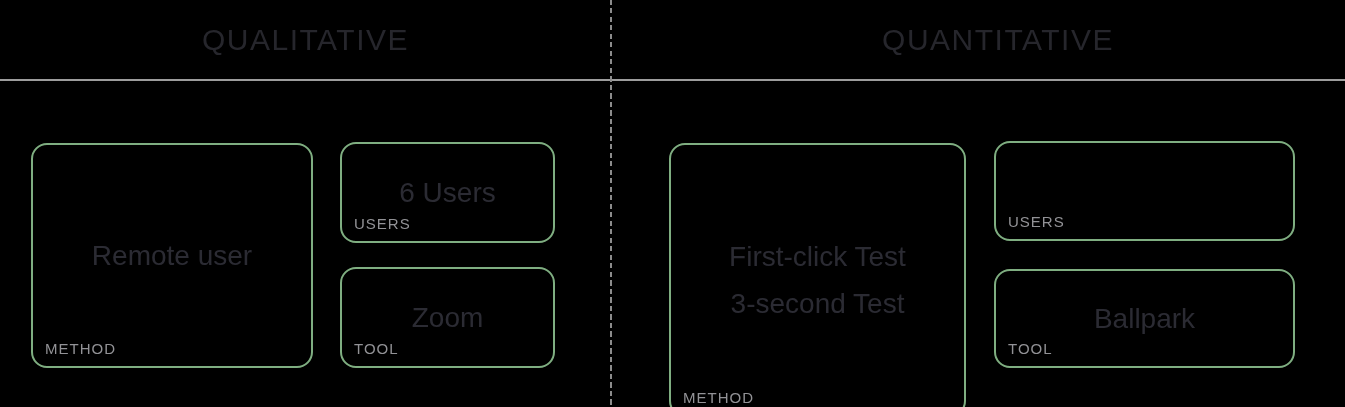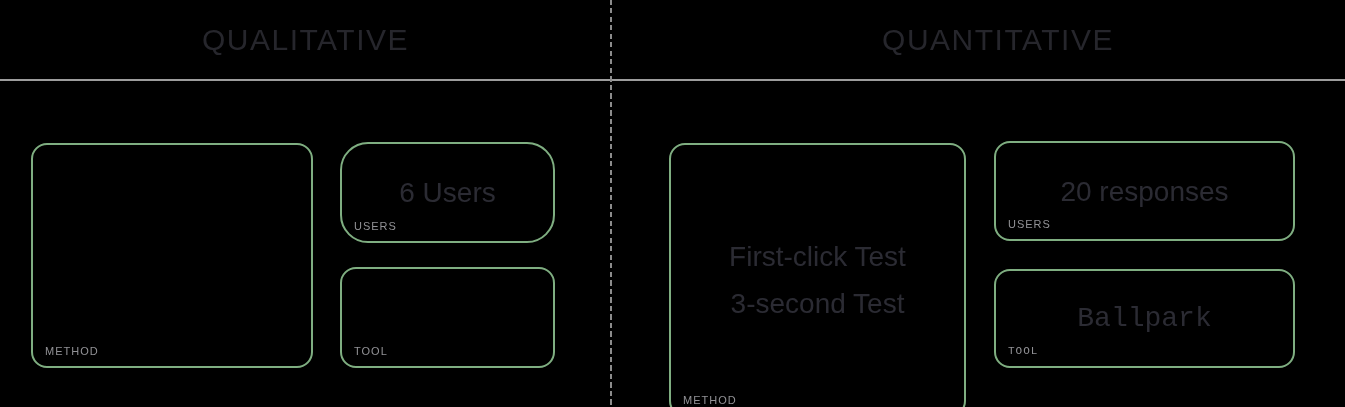--- a/index.html
+++ b/index.html
@@ -60,78 +60,79 @@
     position: absolute;
     border: 2px solid var(--card_border);
     border-radius: 16px;
     display: flex;
     flex-direction: column;
     align-items: center;
     justify-content: center;
     background: transparent;
   }
   .card.q-method { left: 31px;  top: 143px; width: 282px; height: 225px; }
-  .card.q-users  { left: 340px; top: 142px; width: 215px; height: 101px; border-radius: 28px; }
+  .card.q-users  { left: 340px; top: 142px; width: 215px; height: 101px; }
   .card.q-tool   { left: 340px; top: 267px; width: 215px; height: 101px; }
   .card.t-method { left: 669px; top: 143px; width: 297px; height: 274px; }
   .card.t-users  { left: 994px; top: 141px; width: 301px; height: 100px; }
-  .card.t-tool   { left: 994px; top: 269px; width: 301px; height: 99px; font-family: Liberation Mono, monospace;  }
+  .card.t-tool   { left: 994px; top: 269px; width: 301px; height: 99px;  }
 
   .card-line {
     display: block;
     text-align: center;
     font-size: 28px;
     line-height: 47px;
     font-weight: 400;
     color: var(--card_text);
     white-space: nowrap;
   }
   .card-label {
     position: absolute;
     left: 12px; bottom: 9px;
-    font-size: 11px;
+    font-size: 15px;
     letter-spacing: 1px;
     font-weight: 400;
     color: var(--label_text);
     text-transform: uppercase;
   }
 </style>
 </head>
 <body>
 
 <div class="stage">
 
   <div class="panel-title left">QUALITATIVE</div>
 
   <div class="panel-title right">QUANTITATIVE</div>
 
   <div class="h-rule"></div>
   <div class="v-dash"></div>
 
   <div class="card q-method">
+    <span class="card-line">Remote user</span>
     <span class="card-label">METHOD</span>
   </div>
 
   <div class="card q-users">
     <span class="card-line">6 Users</span>
     <span class="card-label">USERS</span>
   </div>
 
   <div class="card q-tool">
+    <span class="card-line">Zoom</span>
     <span class="card-label">TOOL</span>
   </div>
 
   <div class="card t-method">
     <span class="card-line">First-click Test</span>
     <span class="card-line">3-second Test</span>
     <span class="card-label">METHOD</span>
   </div>
 
   <div class="card t-users">
-    <span class="card-line">20 responses</span>
     <span class="card-label">USERS</span>
   </div>
 
   <div class="card t-tool">
     <span class="card-line">Ballpark</span>
     <span class="card-label">TOOL</span>
   </div>
 
 </div>
 

